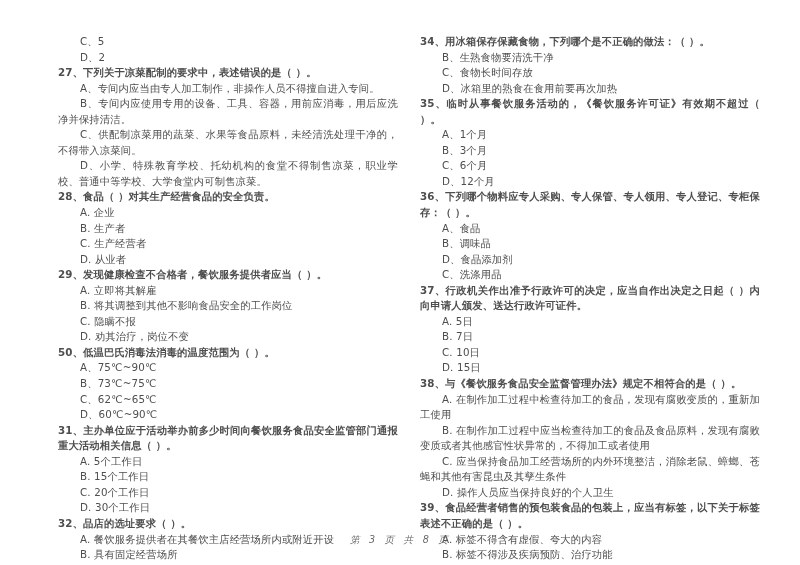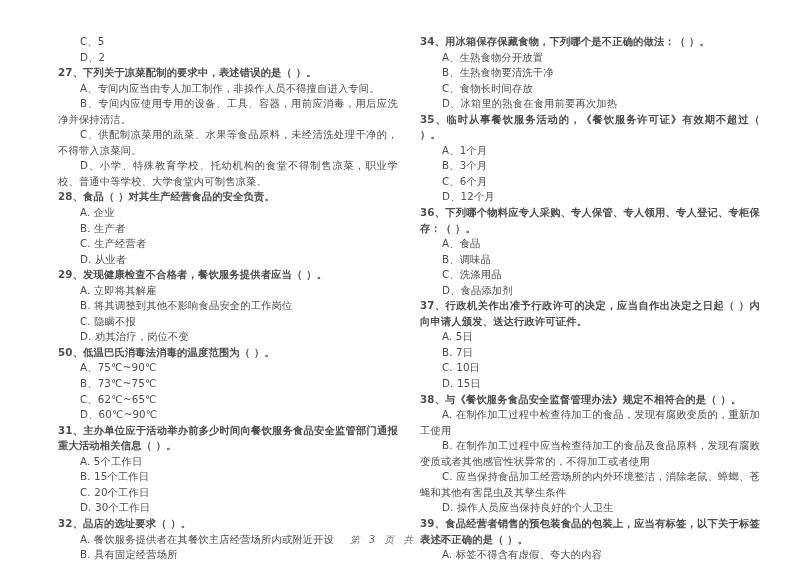--- a/index.html
+++ b/index.html
@@ -135,40 +135,39 @@
         <div class="opt">C. 餐饮服务提供者在其餐饮主店经营场所附近开设</div>
 
       </div>
 
     </div>
 
     <div class="col">
 
       <div class="q">
         <p class="q-stem">34、用冰箱保存保藏食物，下列哪个是不正确的做法：（    ）。</p>
-        <div class="opt">A、生熟食物分开放置</div>
         <div class="opt">B、生熟食物要清洗干净</div>
         <div class="opt">C、食物长时间存放</div>
         <div class="opt">D、冰箱里的熟食在食用前要再次加热</div>
       </div>
 
       <div class="q">
         <p class="q-stem">35、临时从事餐饮服务活动的，《餐饮服务许可证》有效期不超过（    ）。</p>
         <div class="opt">A、1个月</div>
         <div class="opt">B、3个月</div>
         <div class="opt">C、6个月</div>
         <div class="opt">D、12个月</div>
       </div>
 
       <div class="q">
         <p class="q-stem">36、下列哪个物料应专人采购、专人保管、专人领用、专人登记、专柜保存：（    ）。</p>
         <div class="opt">A、食品</div>
         <div class="opt">B、调味品</div>
+        <div class="opt">D、食品添加剂</div>
         <div class="opt">C、洗涤用品</div>
-        <div class="opt">D、食品添加剂</div>
       </div>
 
       <div class="q">
         <p class="q-stem">37、行政机关作出准予行政许可的决定，应当自作出决定之日起（    ）内向申请人颁发、送达行政许可证件。</p>
         <div class="opt">A. 5日</div>
         <div class="opt">B. 7日</div>
         <div class="opt">C. 10日</div>
         <div class="opt">D. 15日</div>
       </div>
 

